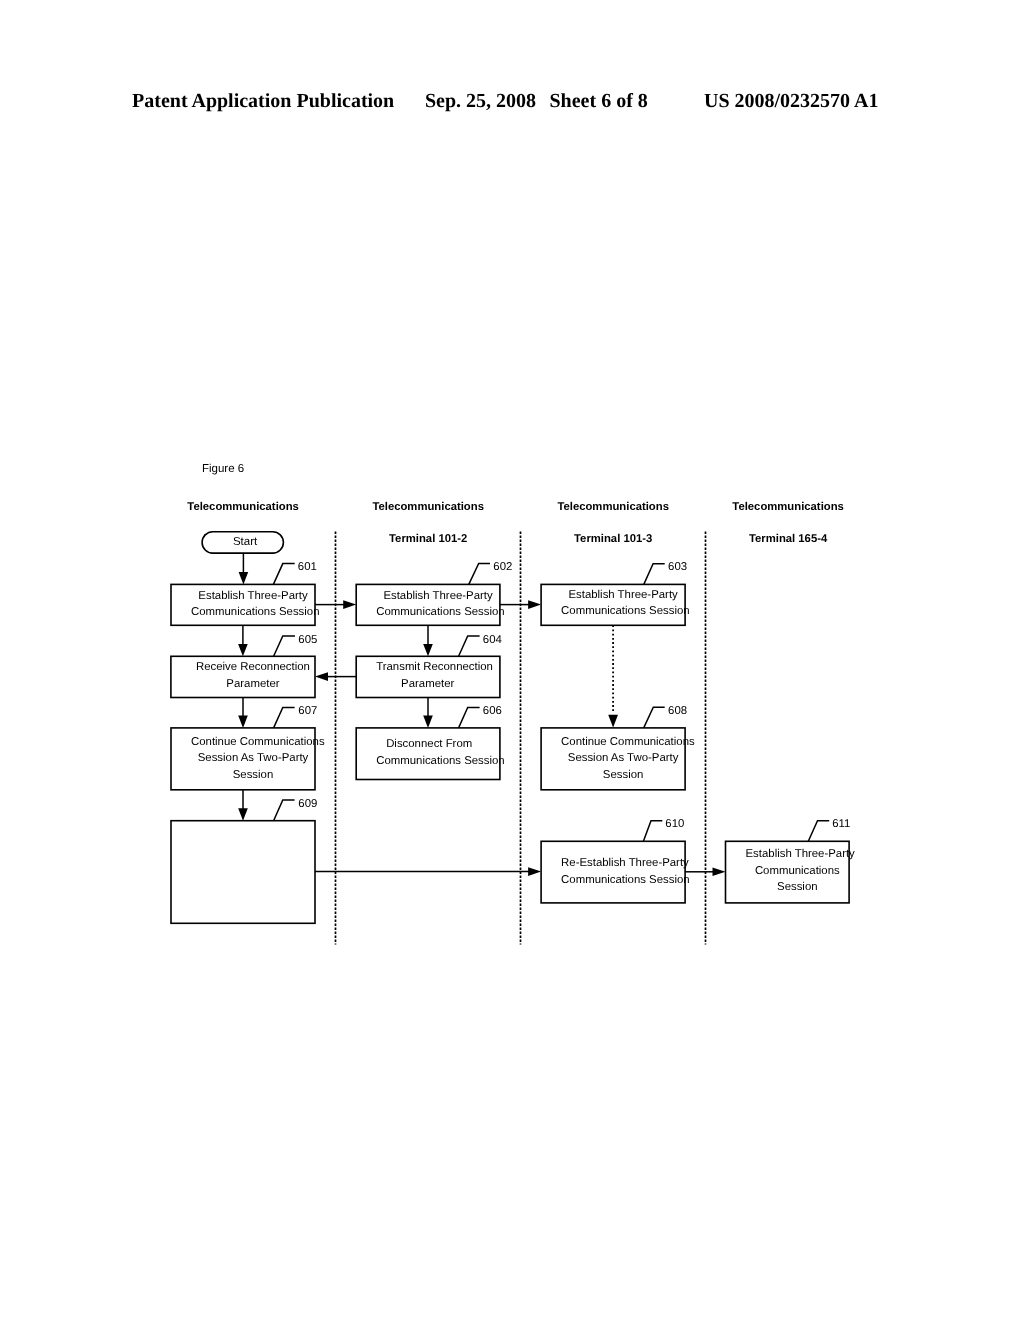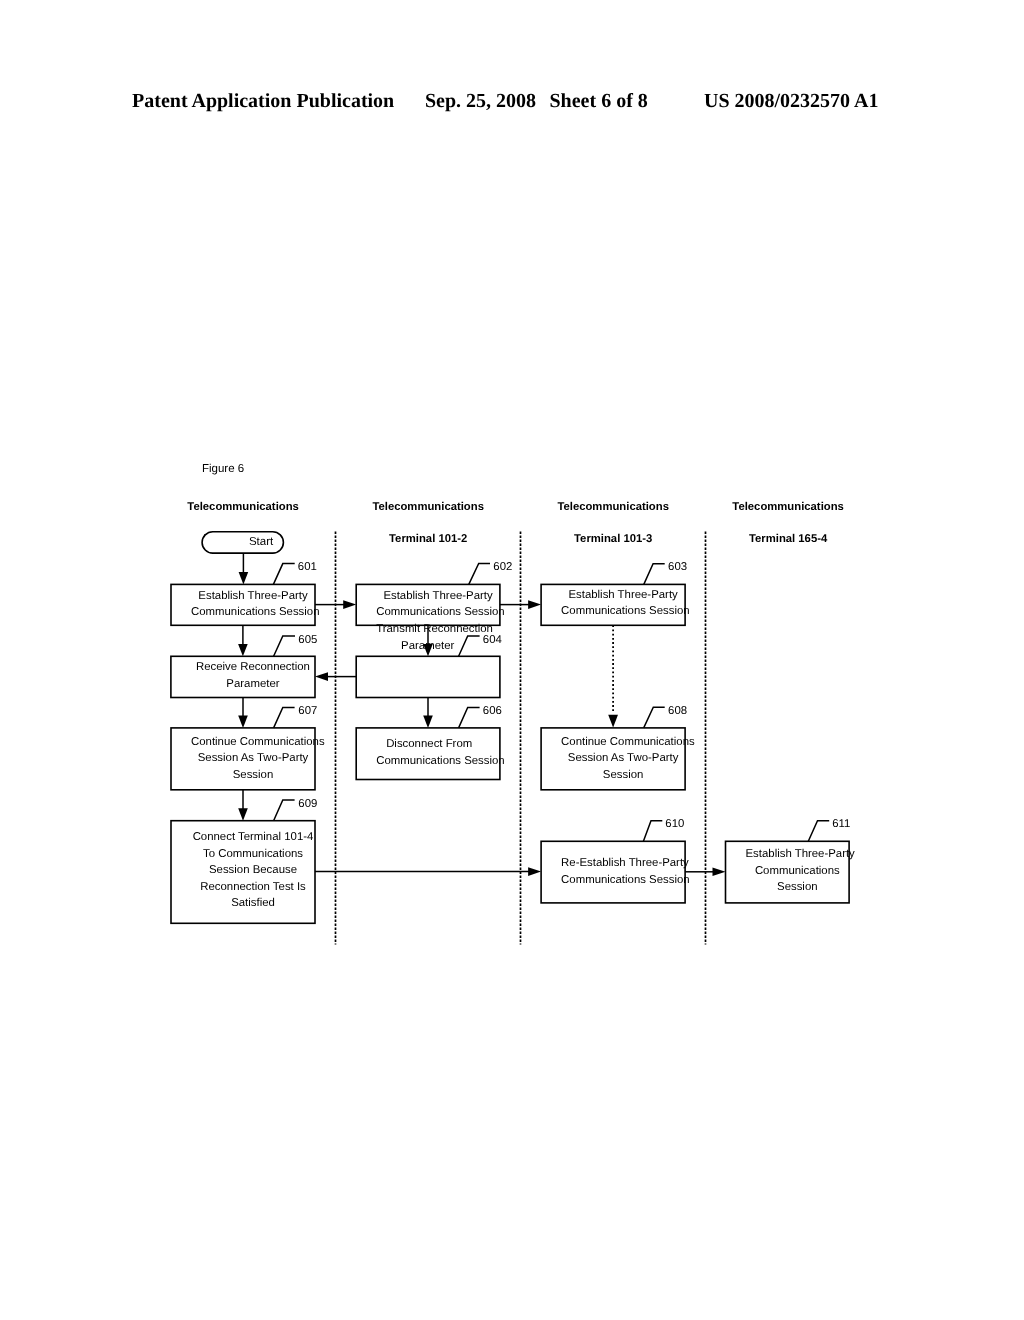--- a/index.html
+++ b/index.html
@@ -28,21 +28,21 @@
   .conn{fill:none;stroke:#000;stroke-width:1.5;}
   .lane{fill:none;stroke:#000;stroke-width:1.7;stroke-dasharray:2.4 1.6;}
   .dotconn{fill:none;stroke:#000;stroke-width:1.8;stroke-dasharray:1.8 2.4;}
   .ahead{fill:#000;stroke:none;}
 
   .nodetext{position:absolute;text-align:center;font-size:11.4px;line-height:16.5px;
             white-space:nowrap;}
   .nodetext span{display:block;padding-left:20px;}
   .reftext{position:absolute;font-size:11.4px;line-height:11.4px;white-space:nowrap;}
   #start-label{position:absolute;font-size:11.5px;line-height:11.5px;text-align:center;
-               white-space:nowrap;width:87px;left:201.6px;top:537.2px;padding-left:16px;}
+               white-space:nowrap;width:87px;left:201.6px;top:537.2px;}
 </style>
 </head>
 <body>
 
 <div class="page">
 
   <div class="hdr" id="hdr-pub">Patent Application Publication</div>
   <div class="hdr" id="hdr-date">Sep. 25, 2008</div>
   <div class="hdr" id="hdr-sheet">Sheet 6 of 8</div>
   <div class="hdr" id="hdr-num">US 2008/0232570 A1</div>
@@ -132,32 +132,25 @@
   </div>
   <div class="nodetext" style="left:170.9px;top:659.0px;width:144.1px">
     <span>Receive Reconnection</span>
     <span>Parameter</span>
   </div>
   <div class="nodetext" style="left:171.0px;top:733.8px;width:144.0px">
     <span>Continue Communications</span>
     <span>Session As Two-Party</span>
     <span>Session</span>
   </div>
-  <div class="nodetext" style="left:171.0px;top:829.4px;width:144.0px">
-    <span>Connect Terminal 101-4</span>
-    <span>To Communications</span>
-    <span>Session Because</span>
-    <span>Reconnection Test Is</span>
-    <span>Satisfied</span>
-  </div>
   <div class="nodetext" style="left:356.2px;top:587.6px;width:143.7px">
     <span>Establish Three-Party</span>
     <span>Communications Session</span>
   </div>
-  <div class="nodetext" style="left:356.2px;top:621px;width:123px">
+  <div class="nodetext" style="left:356.2px;top:659.0px;width:123px">
     <span>Transmit Reconnection</span>
     <span>Parameter</span>
   </div>
   <div class="nodetext" style="left:356.2px;top:736.4px;width:126px">
     <span>Disconnect From</span>
     <span>Communications Session</span>
   </div>
   <div class="nodetext" style="left:541.1px;top:586.6px;width:144.0px">
     <span>Establish Three-Party</span>
     <span>Communications Session</span>

